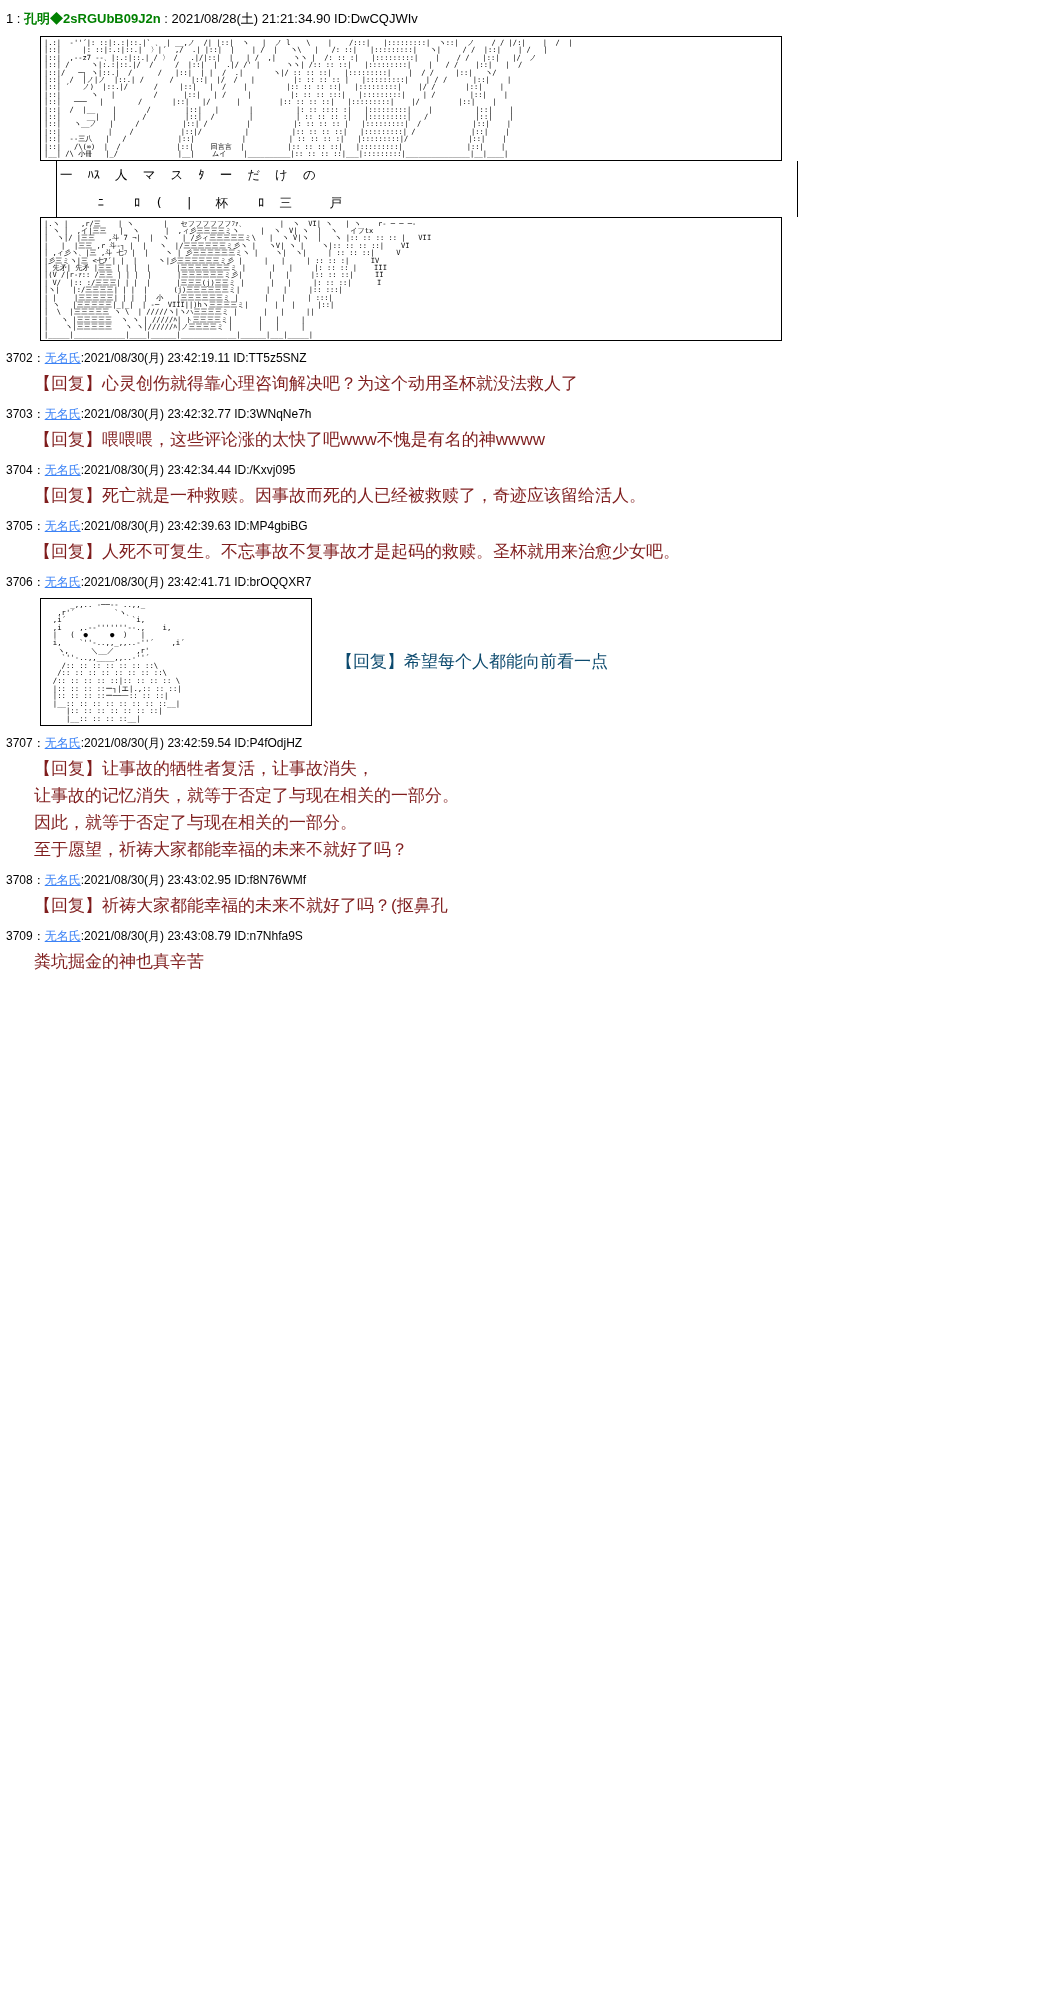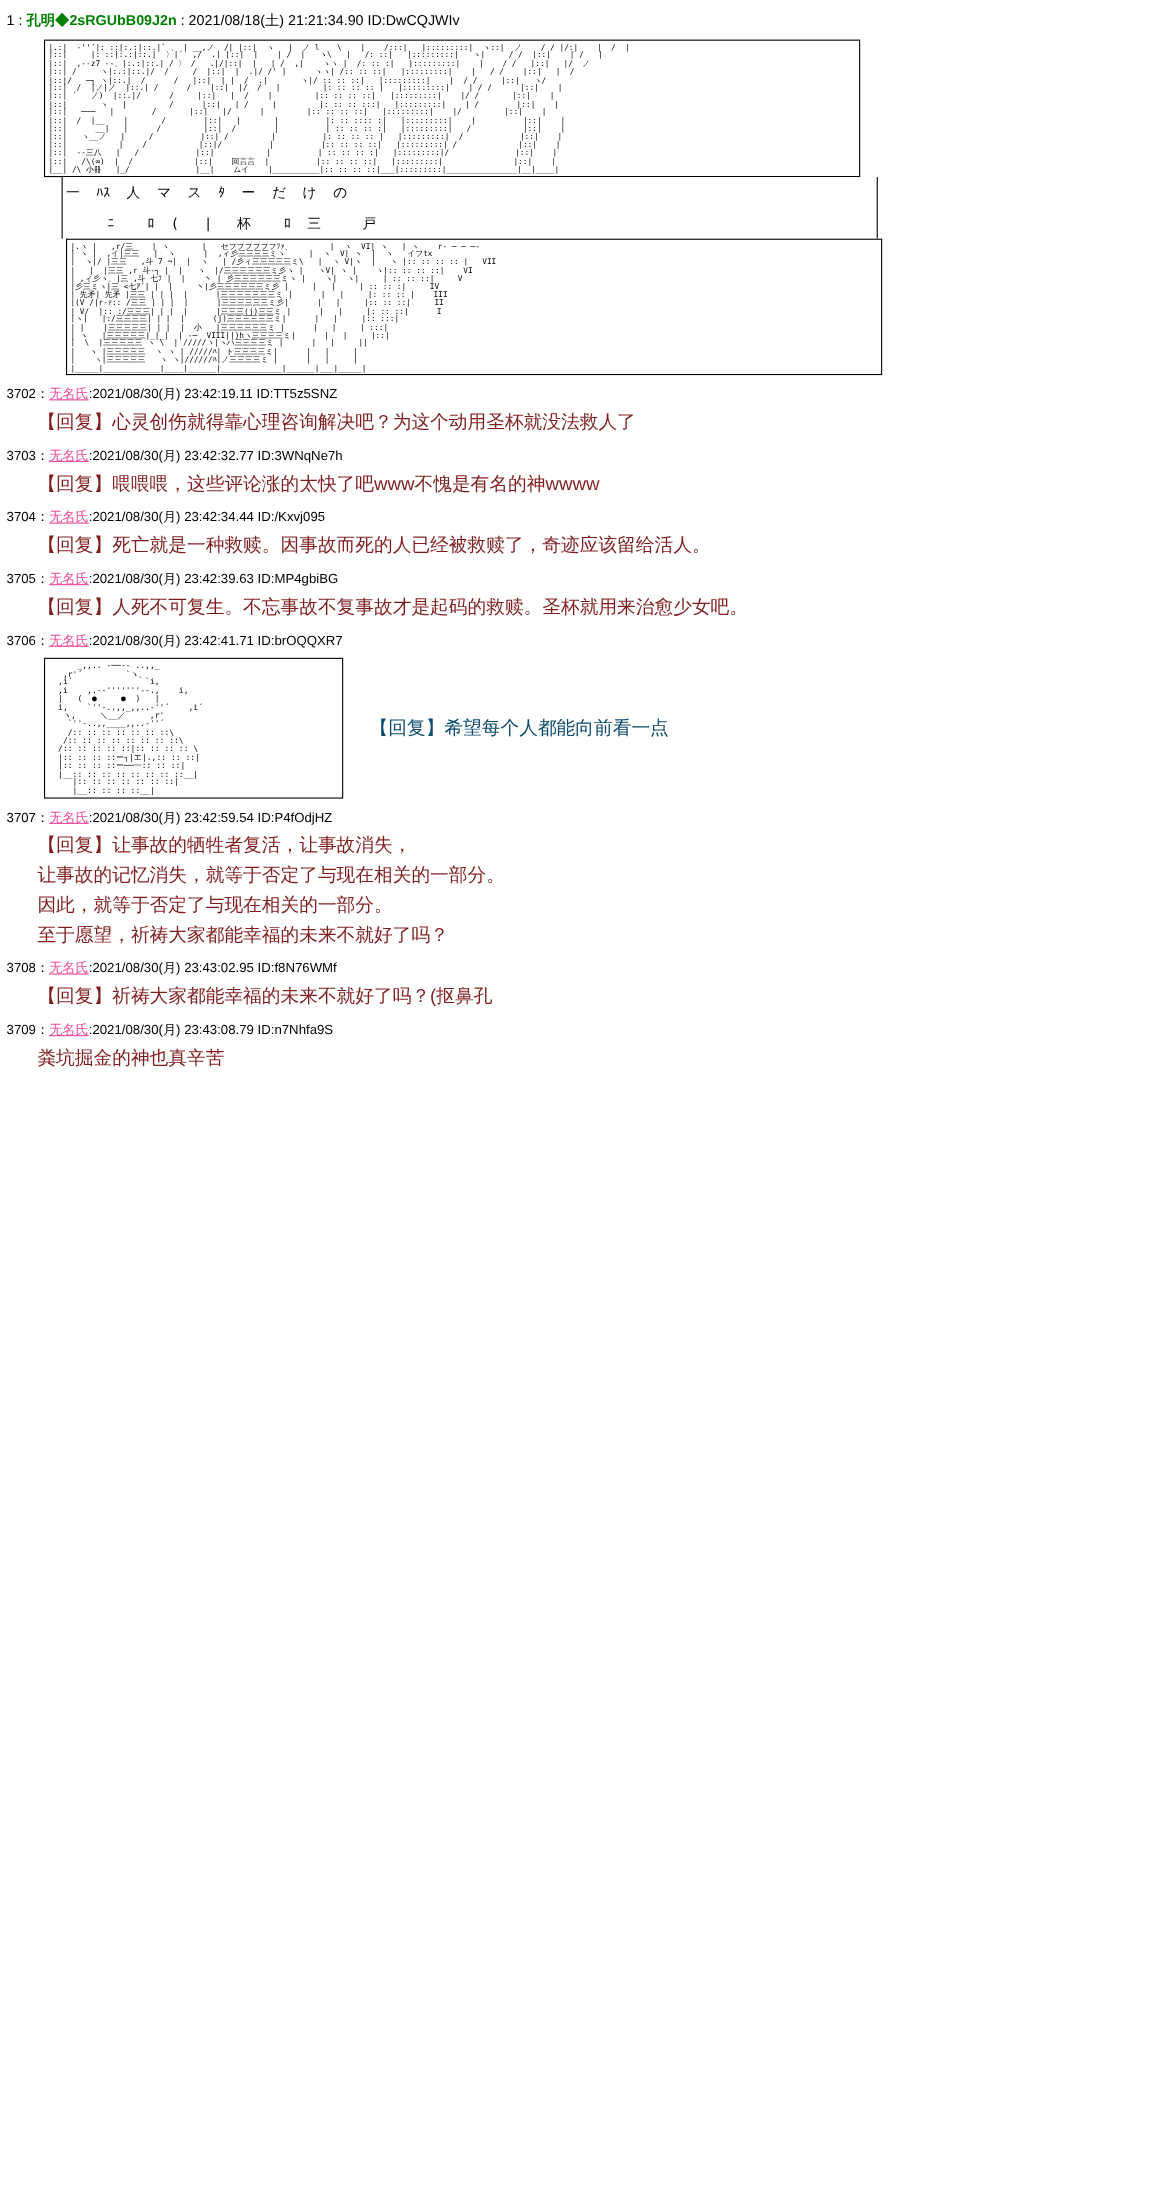--- a/index.html
+++ b/index.html
@@ -23,21 +23,21 @@
   .post-head .trip{color:#008000;font-weight:bold;}
   .post-head .meta{color:#000;}
 
   .reply-head{
     font-size:12px;
     line-height:17px;
     padding:3px 0 1px 6px;
     white-space:nowrap;
   }
   .reply-head .num{color:#000;}
-  .reply-head .name{color:#ec4899;text-decoration:underline;}
+  .reply-head .name{color:#3b82f6;text-decoration:underline;}
   .reply-head .meta{color:#000;}
 
   .reply-body{
     font-size:17px;
     line-height:27px;
     padding:2px 0 6px 34px;
     color:#7f1d1d;
   }
   .reply-body div{white-space:pre-wrap;}
 
@@ -67,21 +67,21 @@
     margin:0 6px 0 56px;
     padding:6px 0 6px 3px;
     width:742px;
     box-sizing:border-box;
     overflow:hidden;
   }
   .aa-bottom{
     font-size:7.1px;
     line-height:7.4px;
     border:1px solid #000;
-    margin:0 6px 6px 60px;
+    margin:0 6px 6px 40px;
     padding:2px 0 2px 3px;
     width:742px;
     box-sizing:border-box;
     overflow:hidden;
   }
   .aa-small{
     font-size:7.3px;
     line-height:7.6px;
     border:1px solid #000;
     margin:6px 0 6px 40px;
@@ -101,21 +101,21 @@
     padding-left:24px;
     color:#0c4a6e;
   }
 </style>
 </head>
 <body>
 
 <div class="page">
 
   <div class="post-head">
-    <span class="num">1</span><span class="num"> : </span><span class="name">孔明</span><span class="trip">◆2sRGUbB09J2</span><span class="trip">n</span><span class="meta"> : 2021/08/18(土) 21:21:34.90 ID:DwCQJWIv</span>
+    <span class="num">1</span><span class="num"> : </span><span class="name">孔明</span><span class="trip">◆2sRGUbB09J2</span><span class="trip">n</span><span class="meta"> : 2021/08/28(土) 21:21:34.90 ID:DwCQJWIv</span>
   </div>
 
   <div class="aa aa-top">|.:|  ‐''´|: ::|:.:|::.|` 、 | __,ノ  /| |::|  ヽ   |  ノ l  ゝ\    |    /:::|   |:::::::::|  ヽ::|  ノ    / / |/:|    |  /  |
 |::|     |: ::|:.:|::.|  〉|´  ,/  .| |::|  |    | /  |   ヽ\   |   /: ::|   |:::::::::|   ヽ|     / /  |::|    | /   |
 |::|  ,-‐z7 ‐-、|:.:|::.| / 〉 /   .|/|::|  |   | /  ,|    ヽヽ |  /: :: :|   |:::::::::|    |    / /   |::|   |/  ノ
 |::| /     ヽ|:.:|::.|/  /     /  |::|  |  .|/ /' |      ヽヽ| /:: :: ::|   |:::::::::|    |   / /    |::|   |  /
 |::|/   ─┐ ヽ|::.|  /      /   |::|  | |  /  .|       ヽ|/ :: :: ::|   |:::::::::|    |  / /     |::|   ヽ/
 |::|  /  |ノ|ノ  |::.| /      /    |::|  |/  /   |         |: :: :: :: |   |:::::::::|    | / /      |::|    |
 |::| ´   ノ)  |::.|/      /     |::|   |  /    |         |:: :: :: ::|   |:::::::::|    |/ /       |::|    |
 |::|       ヽ   |         /      |::|   | /     |         |: :: :: :::|   |:::::::::|    | /        |::|    |

